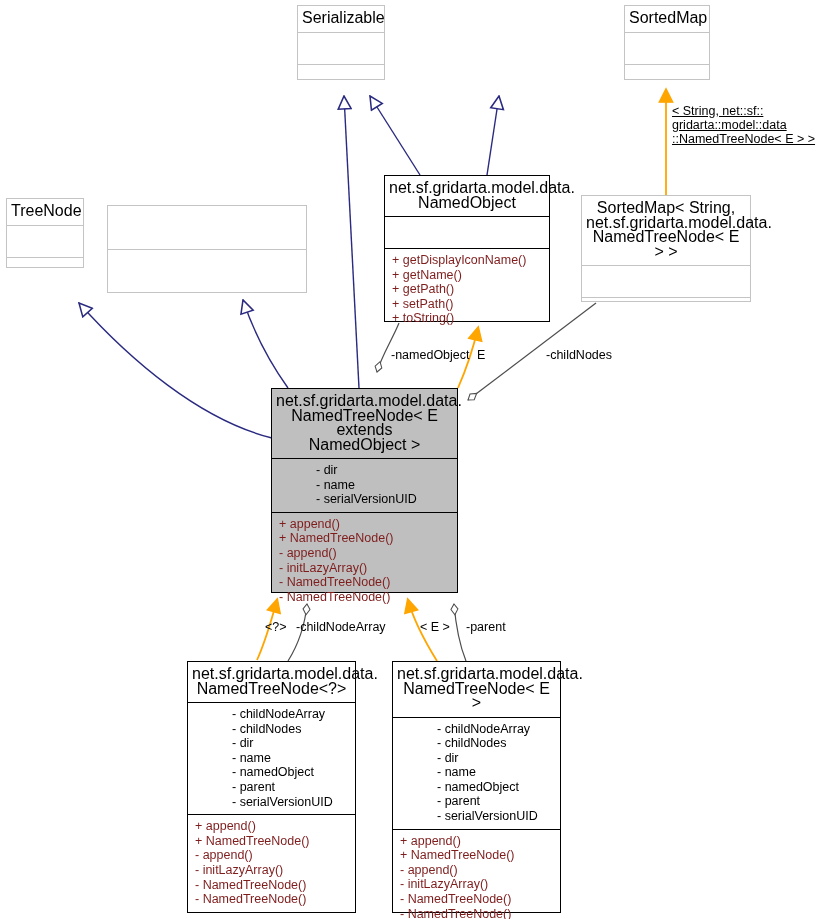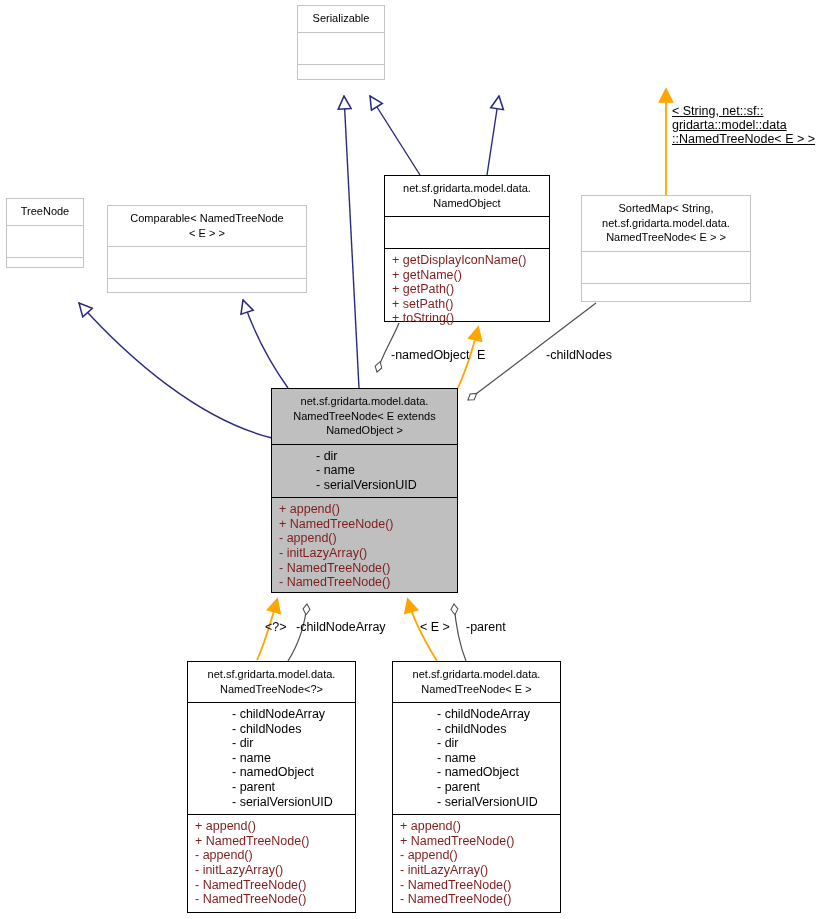--- a/index.html
+++ b/index.html
@@ -39,21 +39,21 @@
   }
   .uml-box.cls {
     border: 1px solid #000000;
   }
   .uml-box.focus {
     border: 1px solid #000000;
     background: #bfbfbf;
   }
   .box-title {
     text-align: center;
-    font-size: 11px;
+    font-size: 16px;
     color: #000000;
     line-height: 14.5px;
     padding: 5px 4px 6px 4px;
     white-space: pre-line;
   }
   .uml-box.iface .box-title {
     border-bottom: 1px solid #c4c4c4;
   }
   .uml-box.cls .box-title,
   .uml-box.focus .box-title {
@@ -140,30 +140,33 @@
     <path d="M 454 604 C 456 628 460 646 466 661" fill="none" stroke="#4d4d4d" stroke-width="1.2" marker-start="url(#hollow-diamond)"></path>
   </svg>
 
   <div class="uml-box iface" style="left:297px; top:5px; width:88px; height:75px;">
     <div class="box-title">Serializable</div>
     <div class="box-attrs empty-compart"></div>
     <div class="box-ops empty-compart"></div>
   </div>
 
 
+  <div class="uml-box iface" style="left:624px; top:5px; width:86px; height:75px;">
+    <div class="box-title">SortedMap</div>
+    <div class="box-attrs empty-compart"></div>
+    <div class="box-ops empty-compart"></div>
+  </div>
 
   <div class="uml-box iface" style="left:6px; top:198px; width:78px; height:70px;">
     <div class="box-title">TreeNode</div>
     <div class="box-attrs empty-compart"></div>
     <div class="box-ops empty-compart"></div>
   </div>
 
   <div class="uml-box iface" style="left:107px; top:205px; width:200px; height:88px;">
-    <div class="box-title">Comparable&lt; NamedTreeNode
-&lt; E &gt; &gt;</div>
     <div class="box-attrs empty-compart"></div>
     <div class="box-ops empty-compart"></div>
   </div>
 
   <div class="uml-box cls" style="left:384px; top:175px; width:166px; height:147px;">
     <div class="box-title">net.sf.gridarta.model.data.
 NamedObject</div>
     <div class="box-attrs empty-compart"></div>
     <div class="box-ops">+ getDisplayIconName()
 + getName()

